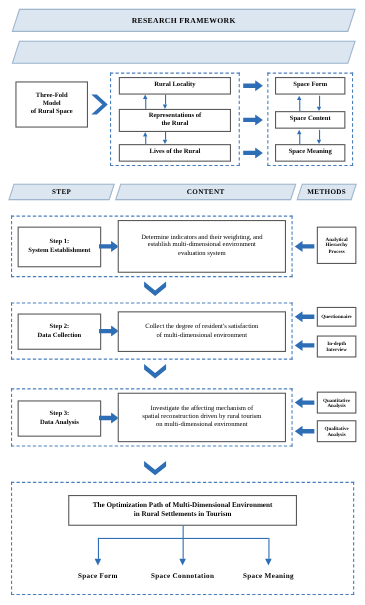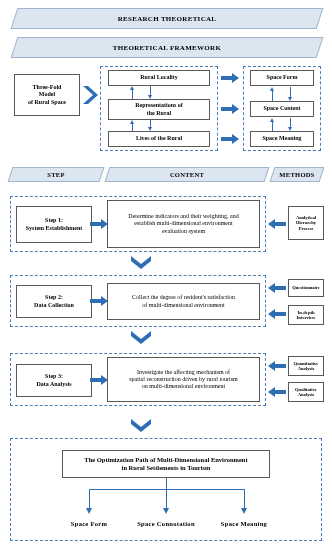--- a/index.html
+++ b/index.html
@@ -84,24 +84,23 @@
   .t65{font-size:6.5px;}
   .t6{font-size:6px;}
   .t45{font-size:4.6px;}
 </style>
 </head>
 <body>
 
 <div class="stage">
 
   <div class="banner" style="left:14px;top:8px;width:306px;height:21px;"></div>
-  <div class="banner-label t7" style="left:14px;top:8px;width:306px;height:21px;">RESEARCH THEORETICAL</div>
+  <div class="banner-label t7" style="left:14px;top:8px;width:306px;height:21px;">RESEARCH FRAMEWORK</div>
 
   <div class="banner" style="left:14px;top:37px;width:306px;height:21px;"></div>
-  <div class="banner-label t7" style="left:14px;top:37px;width:306px;height:21px;">THEORETICAL FRAMEWORK</div>
 
   <div class="box bold t6" style="left:14px;top:74px;width:66px;height:42px;flex-direction:column;">
     <span>Three-Fold</span>
     <span>Model</span>
     <span>of Rural Space</span>
   </div>
 
   <div class="chevron" style="left:82px;top:85px;">
     <svg width="16" height="20" viewBox="0 0 16 20">
       <path d="M1 1 L11 10 L1 19 L6 19 L16 10 L6 1 Z" fill="#2e6eb5"></path>

